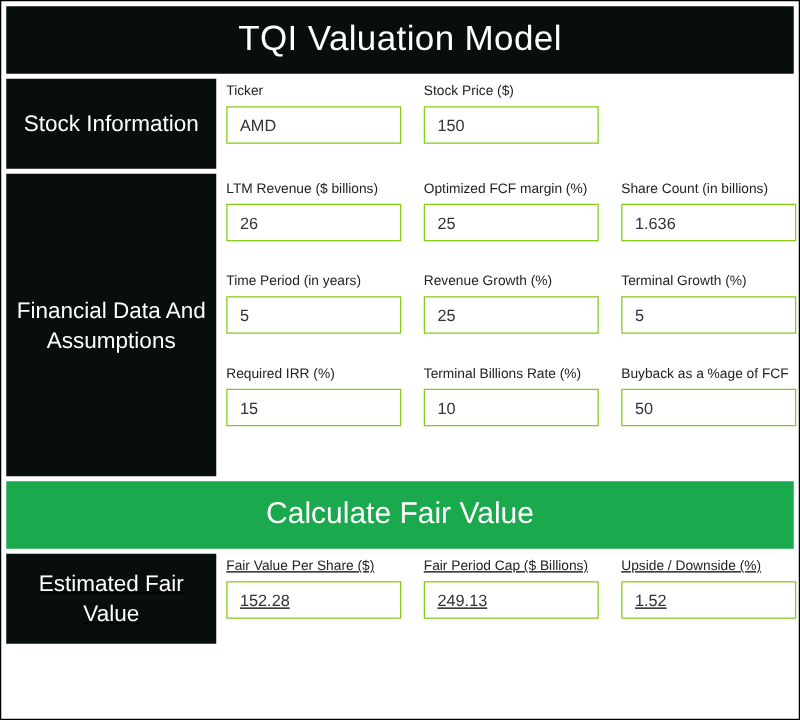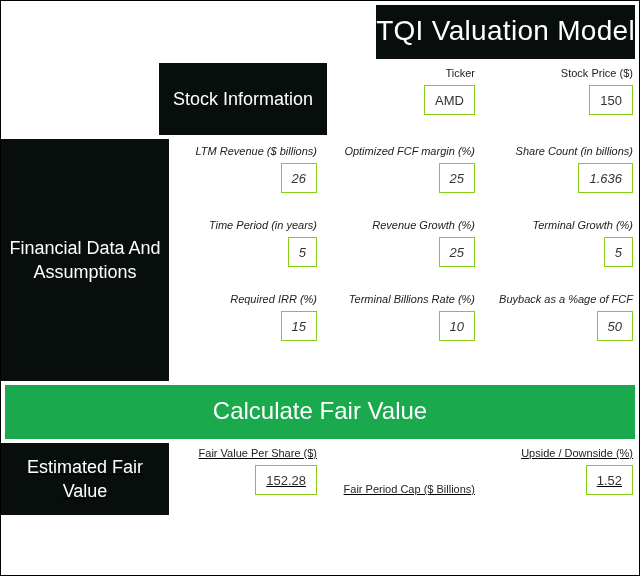--- a/index.html
+++ b/index.html
@@ -1,15 +1,15 @@
 <!DOCTYPE html>
 <html><head>
 <meta charset="utf-8">
 <style>
-  * { box-sizing: border-box; margin: 0; padding: 0; align-items: flex-end; }
+  * { box-sizing: border-box; margin: 0; padding: 0; }
   body { background: #f0f0f0; font-family: Arial, Helvetica, sans-serif; }
   .app {
     width: 640px;
     height: 576px;
     background: #ffffff;
     border: 1px solid #000;
     display: flex;
     flex-direction: column;
     padding: 4px;
     gap: 4px;
@@ -105,21 +105,21 @@
         <div class="field">
           <div class="field-label">Stock Price ($)</div>
           <div class="field-input">150</div>
         </div>
       </div>
     </div>
   </div>
 
   <div class="section sec-fin">
     <div class="section-label">Financial Data And Assumptions</div>
-    <div class="section-body" style="gap:26px; padding-top:6px;font-style:italic;">
+    <div class="section-body" style="gap:26px; padding-top:6px;">
       <div class="row">
         <div class="field">
           <div class="field-label">LTM Revenue ($ billions)</div>
           <div class="field-input">26</div>
         </div>
         <div class="field">
           <div class="field-label">Optimized FCF margin (%)</div>
           <div class="field-input">25</div>
         </div>
         <div class="field">
@@ -163,20 +163,21 @@
   <div class="section sec-est">
     <div class="section-label">Estimated Fair Value</div>
     <div class="section-body">
       <div class="row">
         <div class="field">
           <div class="field-label">Fair Value Per Share ($)</div>
           <div class="field-input">152.28</div>
         </div>
         <div class="field">
           <div class="field-label">Fair Period Cap ($ Billions)</div>
+          <div class="field-input">249.13</div>
         </div>
         <div class="field">
           <div class="field-label">Upside / Downside (%)</div>
           <div class="field-input">1.52</div>
         </div>
       </div>
     </div>
   </div>
 
 </div>

